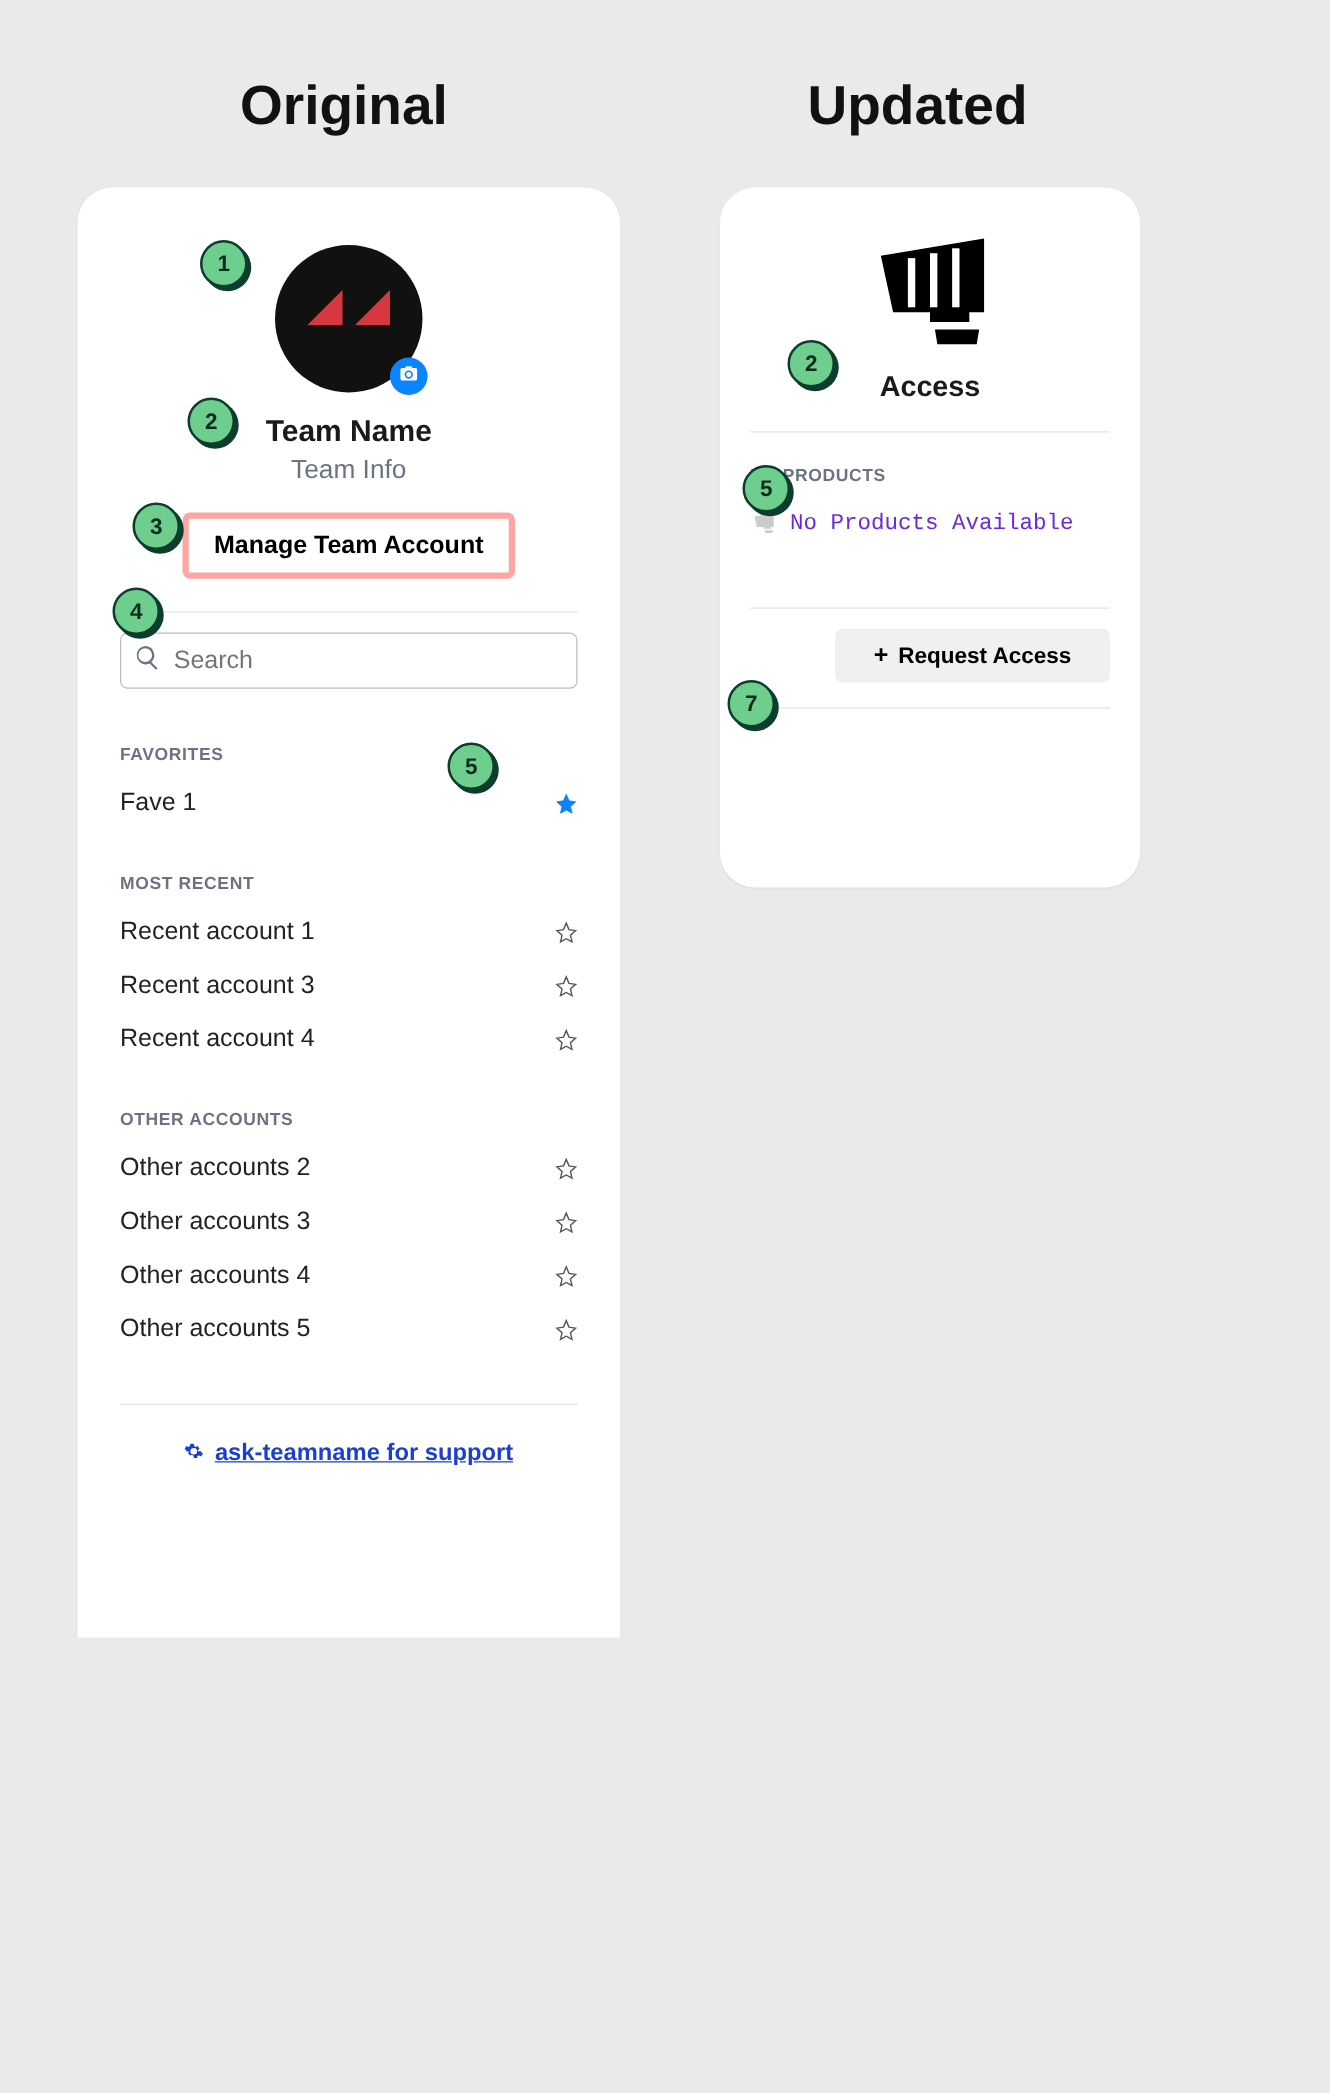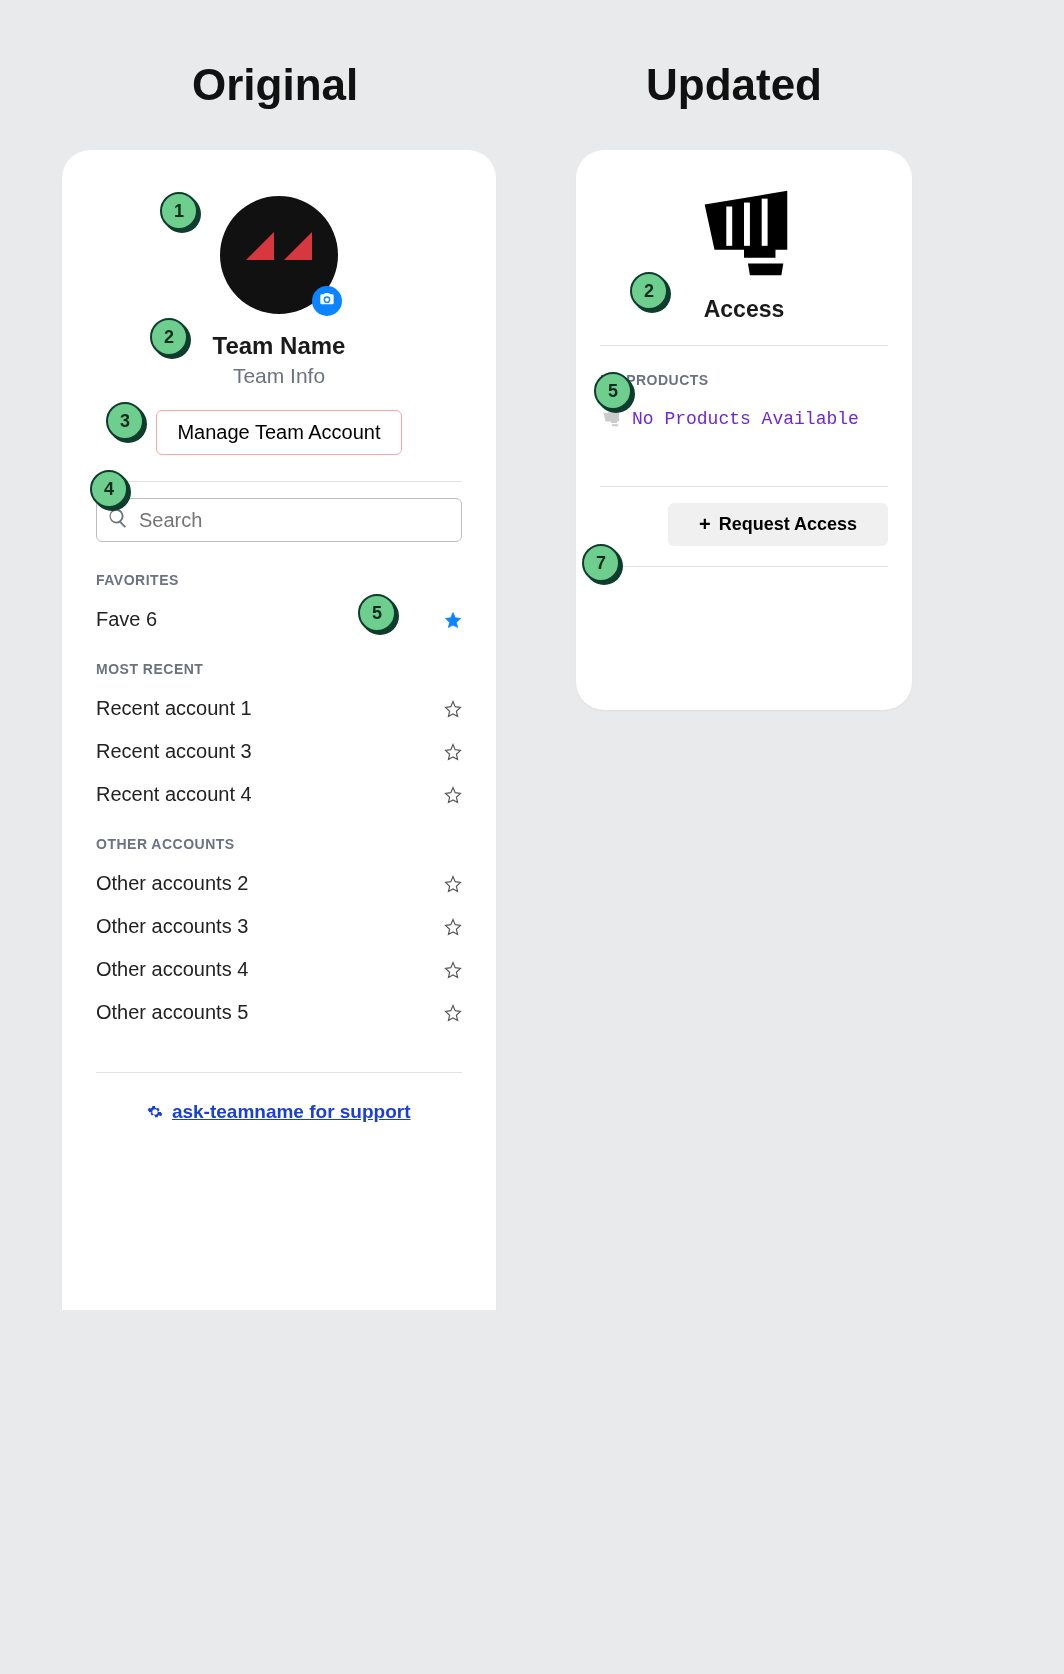--- a/index.html
+++ b/index.html
@@ -95,25 +95,25 @@
   .team-info {
     text-align: center;
     font-size: 21px;
     color: #6b7280;
     margin-top: 4px;
   }
   .manage-btn {
     display: block;
     margin: 22px auto 0 auto;
     padding: 10px 20px;
-    border: 1px solid #fca5a5;
+    border: 5px solid #fca5a5;
     border-radius: 6px;
     background: #fff;
     font-size: 20px;
-    font-weight: 400;
+    font-weight: 700;
     cursor: pointer;
   }
   hr.divider {
     border: none;
     border-top: 1px solid #e3e3e3;
     margin: 26px 0 0 0;
   }
   .search-box {
     margin-top: 16px;
     display: flex;
@@ -129,21 +129,21 @@
     font-size: 20px;
     color: #6b7280;
     width: 100%;
     background: transparent;
   }
   .section-label {
     font-size: 14px;
     font-weight: 700;
     letter-spacing: 0.5px;
     color: #6b7280;
-    margin-top: 30px;
+    margin-top: 44px;
   }
   .list-row {
     display: flex;
     align-items: center;
     justify-content: space-between;
     font-size: 20px;
     color: #222;
     margin-top: 20px;
   }
   .star { width: 18px; height: 18px; cursor:pointer; }
@@ -259,21 +259,21 @@
       <span>
         <svg viewBox="0 0 24 24">
             <path d="M10 2a8 8 0 015.3 13.9l5.4 5.4-1.4 1.4-5.4-5.4A8 8 0 1110 2zm0 2a6 6 0 100 12 6 6 0 000-12z"></path>
           </svg>
       </span>
       <input type="text" placeholder="Search" style="">
     </div>
 
     <div class="section-label">FAVORITES</div>
     <div class="list-row">
-      <span>Fave 6</span>
+      <span>Fave 1</span>
       <span class="star filled">
         <svg viewBox="0 0 24 24">
             <path d="M12 2l2.9 6.9L22 10l-5.5 5 1.6 7L12 18.6 5.9 22l1.6-7L2 10l7.1-1.1L12 2z"></path>
           </svg>
       </span>
     </div>
 
     <div class="section-label">MOST RECENT</div>
     <div class="list-row">
       <span>Recent account 1</span>

